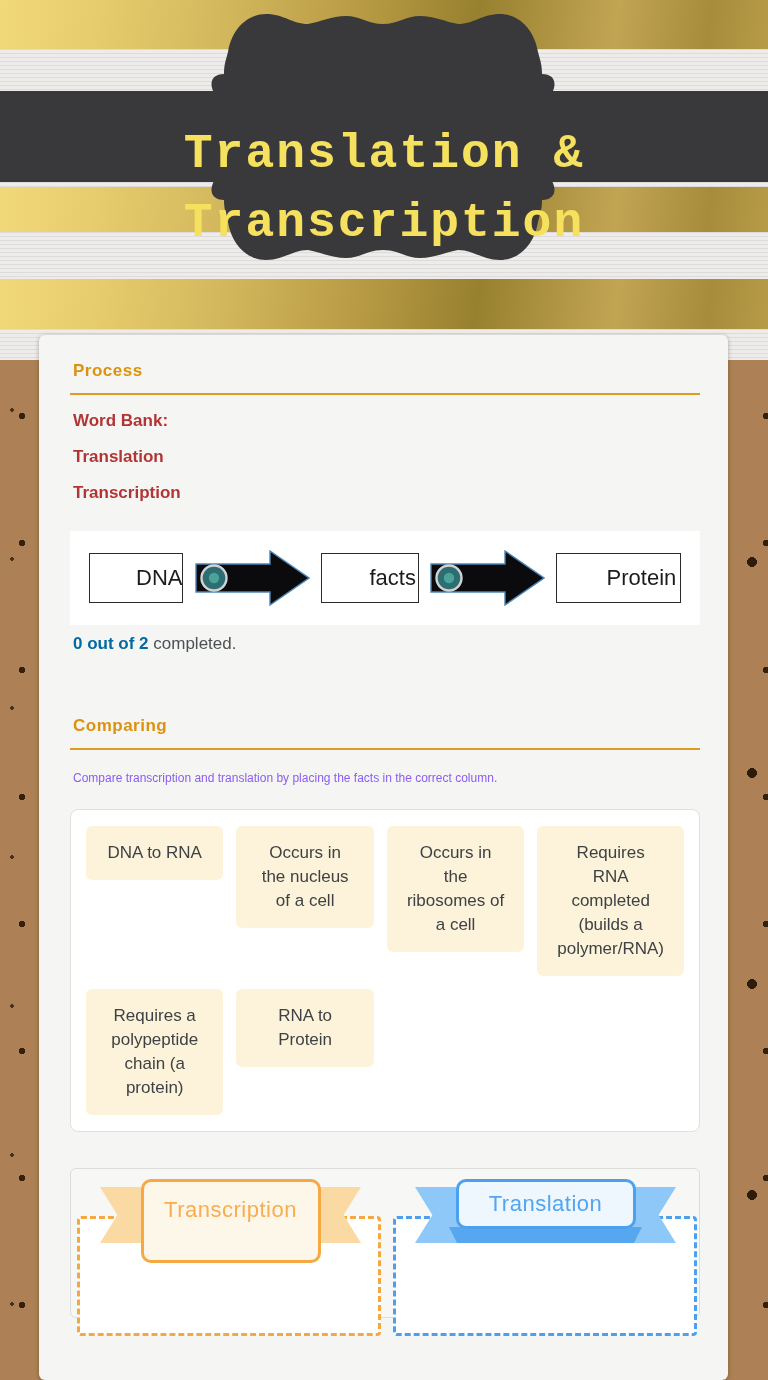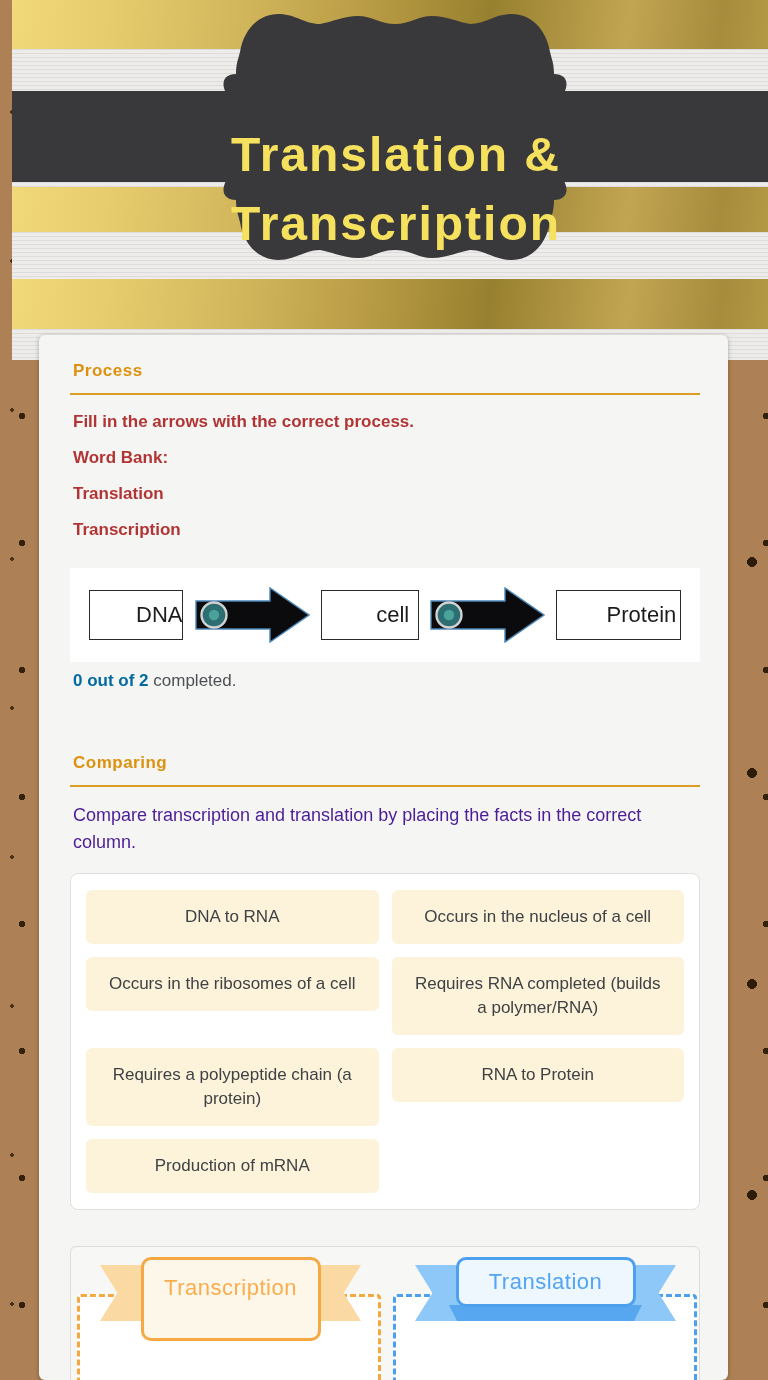--- a/index.html
+++ b/index.html
@@ -12,21 +12,21 @@
       radial-gradient(circle 2px   at 68px 88px, #422c14 97%, transparent),
       radial-gradient(circle 1.4px at 40px 64px, #503a20 97%, transparent),
       radial-gradient(circle 5px   at 84px 140px,#2e1c0b 97%, transparent),
       radial-gradient(circle 1.8px at 12px 112px,#47311a 97%, transparent);
     background-size: 93px 127px, 141px 83px, 57px 71px, 167px 211px, 119px 149px;
     overflow:hidden;
   }
   .page{ position:relative; width:768px; height:1380px; overflow:hidden; }
 
   
-  .hero{ position:absolute; left:12px; top:0; width:663px; height:360px; }
+  .hero{ position:absolute; left:0; top:0; width:663px; height:360px;font-family:Liberation Mono, monospace; }
   .stripe{ position:absolute; left:0; width:768px; }
   .st-gold{
     background:linear-gradient(97deg,#f1d878 0%,#e8cd6e 12%,#d2b65c 30%,#b2953f 50%,#97802f 62%,#c2a553 80%,#a68c3c 92%,#b79b47 100%);
   }
   .st-white{
     background:#edecea;
     background-image:repeating-linear-gradient(180deg, rgba(120,120,115,.14) 0 1px, transparent 1px 4px);
   }
   .st-dark{ background:#39393b; }
   .s1{ top:0;   height:49px; }
@@ -67,25 +67,25 @@
     display:flex; align-items:center; justify-content:center;
     font-size:22px; color:#1c1c1c;padding-left:46px;
   }
   .n-dna{ min-width:79px; } .n-mrna{ min-width:98px; } .n-protein{ min-width:125px; }
   .arrow-wrap{ width:115px; height:56px; }
 
   .completed{ margin:9px 0 0 3px; font-size:17px; color:#4d5154; }
   .completed b{ color:#0369a1; }
 
   .sec-gap{ margin-top:62px; }
-  p.intro{ margin:15px 0 16px 3px; font-size:18px; color:#4c1d95; line-height:27px; max-width:648px; }
+  p.intro{ margin:15px 0 16px 3px; font-size:12px; color:#8b5cf6; line-height:27px; max-width:648px; }
 
   .facts{
     margin-top:17px; background:#ffffff; border:1px solid #e0e0de; border-radius:8px;
-    padding:16px 15px; display:grid; grid-template-columns:1fr 1fr;
+    padding:16px 15px; display:grid; grid-template-columns:1fr 1fr 1fr 1fr;
     column-gap:13px; row-gap:13px; align-items:start;
   }
   .chip{
     background:#fcf3da; border-radius:6px; padding:15px 20px;
     font-size:17px; color:#3f4245; line-height:24px; text-align:center;
     min-height:54px;
   }
 
   
   .compare{
@@ -179,37 +179,36 @@
       <span>Transcription</span>
     </h1>
   </header>
 
   <main class="card">
 
     <section>
       <h2 class="sec-h">Process</h2>
       <div class="rule"></div>
 
-      <p class="red first">Fill in the arrows with the correct process.</p>
       <p class="red">Word Bank:</p>
       <p class="red">Translation</p>
       <p class="red">Transcription</p>
 
       <div class="diagram">
         <div class="node n-dna">DNA</div>
 
         <div class="arrow-wrap">
           <svg width="115" height="56" viewBox="0 0 115 56">
             <polygon points="1,14 75,14 75,1 114,28 75,55 75,42 1,42" fill="#0b0b0d" stroke="#4b87b8" stroke-width="1.4"></polygon>
             <circle cx="19" cy="28" r="12.5" fill="#2d6e72" stroke="#d2d2d2" stroke-width="2.4"></circle>
             <circle cx="19" cy="28" r="5.2" fill="#4aa39b"></circle>
           </svg>
         </div>
 
-        <div class="node n-mrna">cell</div>
+        <div class="node n-mrna">facts</div>
 
         <div class="arrow-wrap">
           <svg width="115" height="56" viewBox="0 0 115 56">
             <polygon points="1,14 75,14 75,1 114,28 75,55 75,42 1,42" fill="#0b0b0d" stroke="#4b87b8" stroke-width="1.4"></polygon>
             <circle cx="19" cy="28" r="12.5" fill="#2d6e72" stroke="#d2d2d2" stroke-width="2.4"></circle>
             <circle cx="19" cy="28" r="5.2" fill="#4aa39b"></circle>
           </svg>
         </div>
 
         <div class="node n-protein">Protein</div>
@@ -224,21 +223,20 @@
 
       <p class="intro">Compare transcription and translation by placing the facts in the correct column.</p>
 
       <div class="facts">
         <div class="chip">DNA to RNA</div>
         <div class="chip">Occurs in the nucleus of a cell</div>
         <div class="chip">Occurs in the ribosomes of a cell</div>
         <div class="chip">Requires RNA completed (builds a polymer/RNA)</div>
         <div class="chip">Requires a polypeptide chain (a protein)</div>
         <div class="chip">RNA to Protein</div>
-        <div class="chip">Production of mRNA</div>
       </div>
 
       <div class="compare">
         <div class="zone zone-orange"></div>
         <div class="zone zone-blue"></div>
 
         <div class="ribbon rb-left">
           <div class="tail tl t-orange"></div>
           <div class="tail tr t-orange"></div>
           <div class="label-box lb-orange">Transcription</div>

